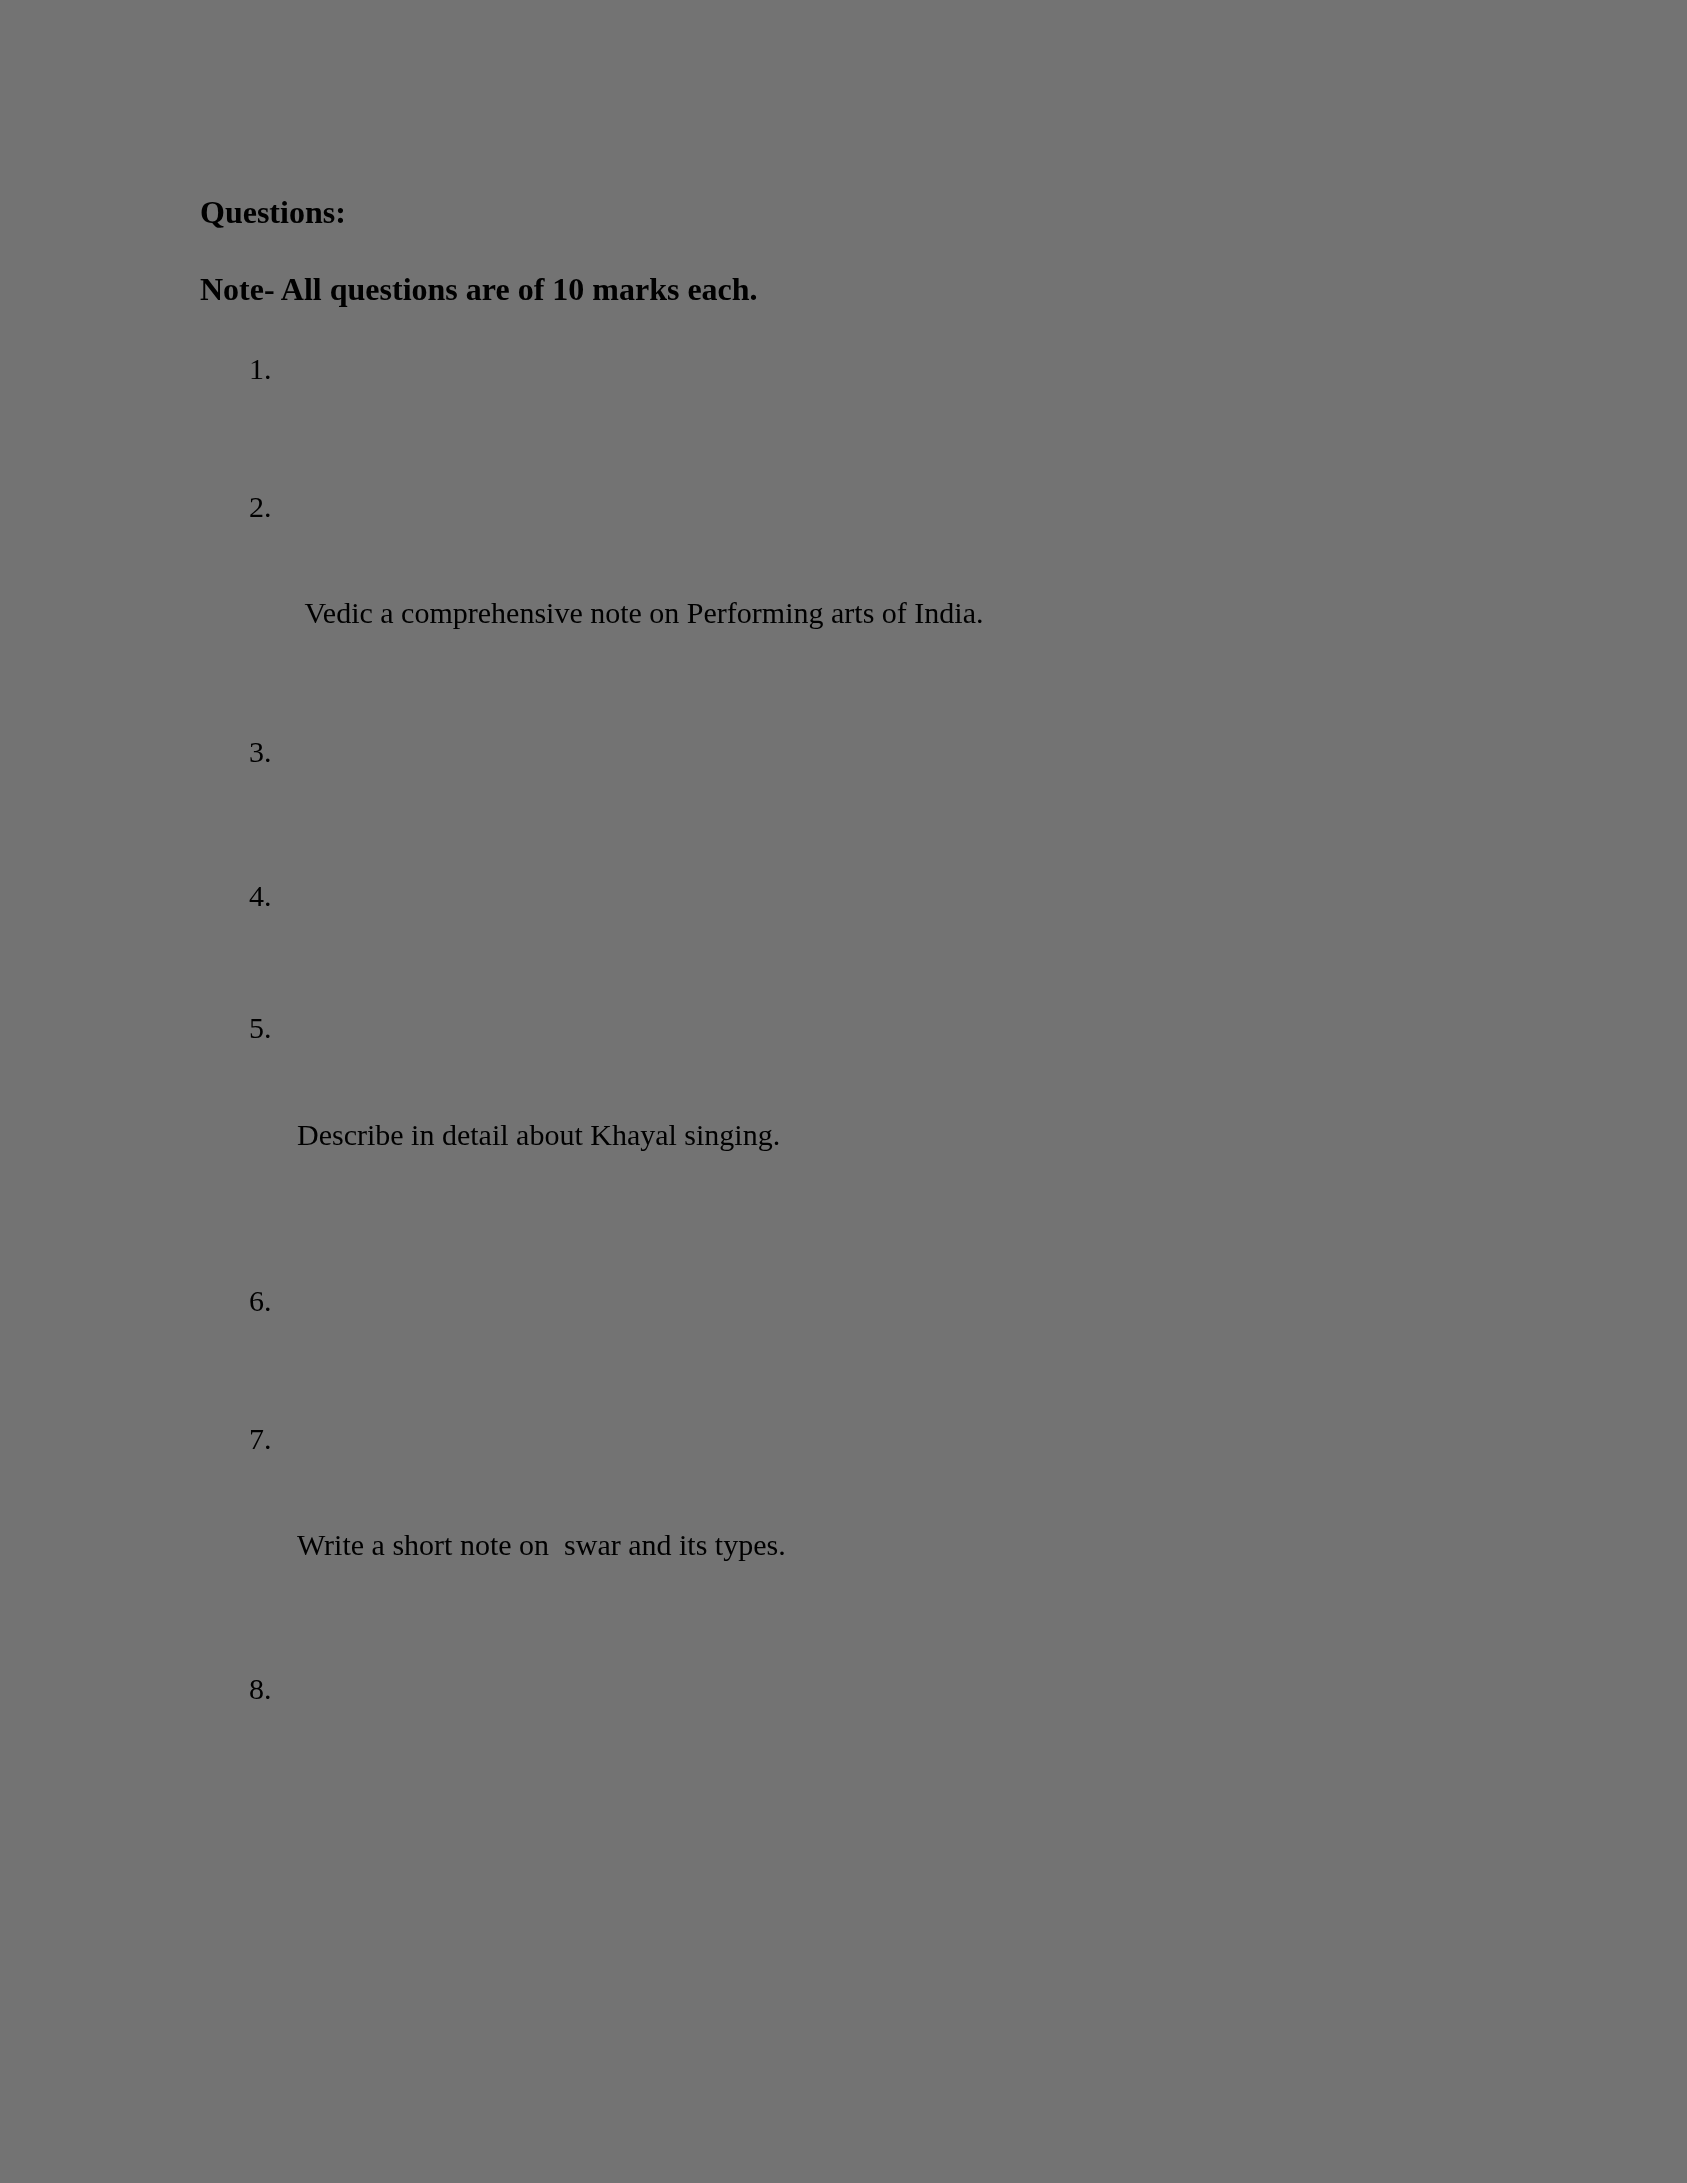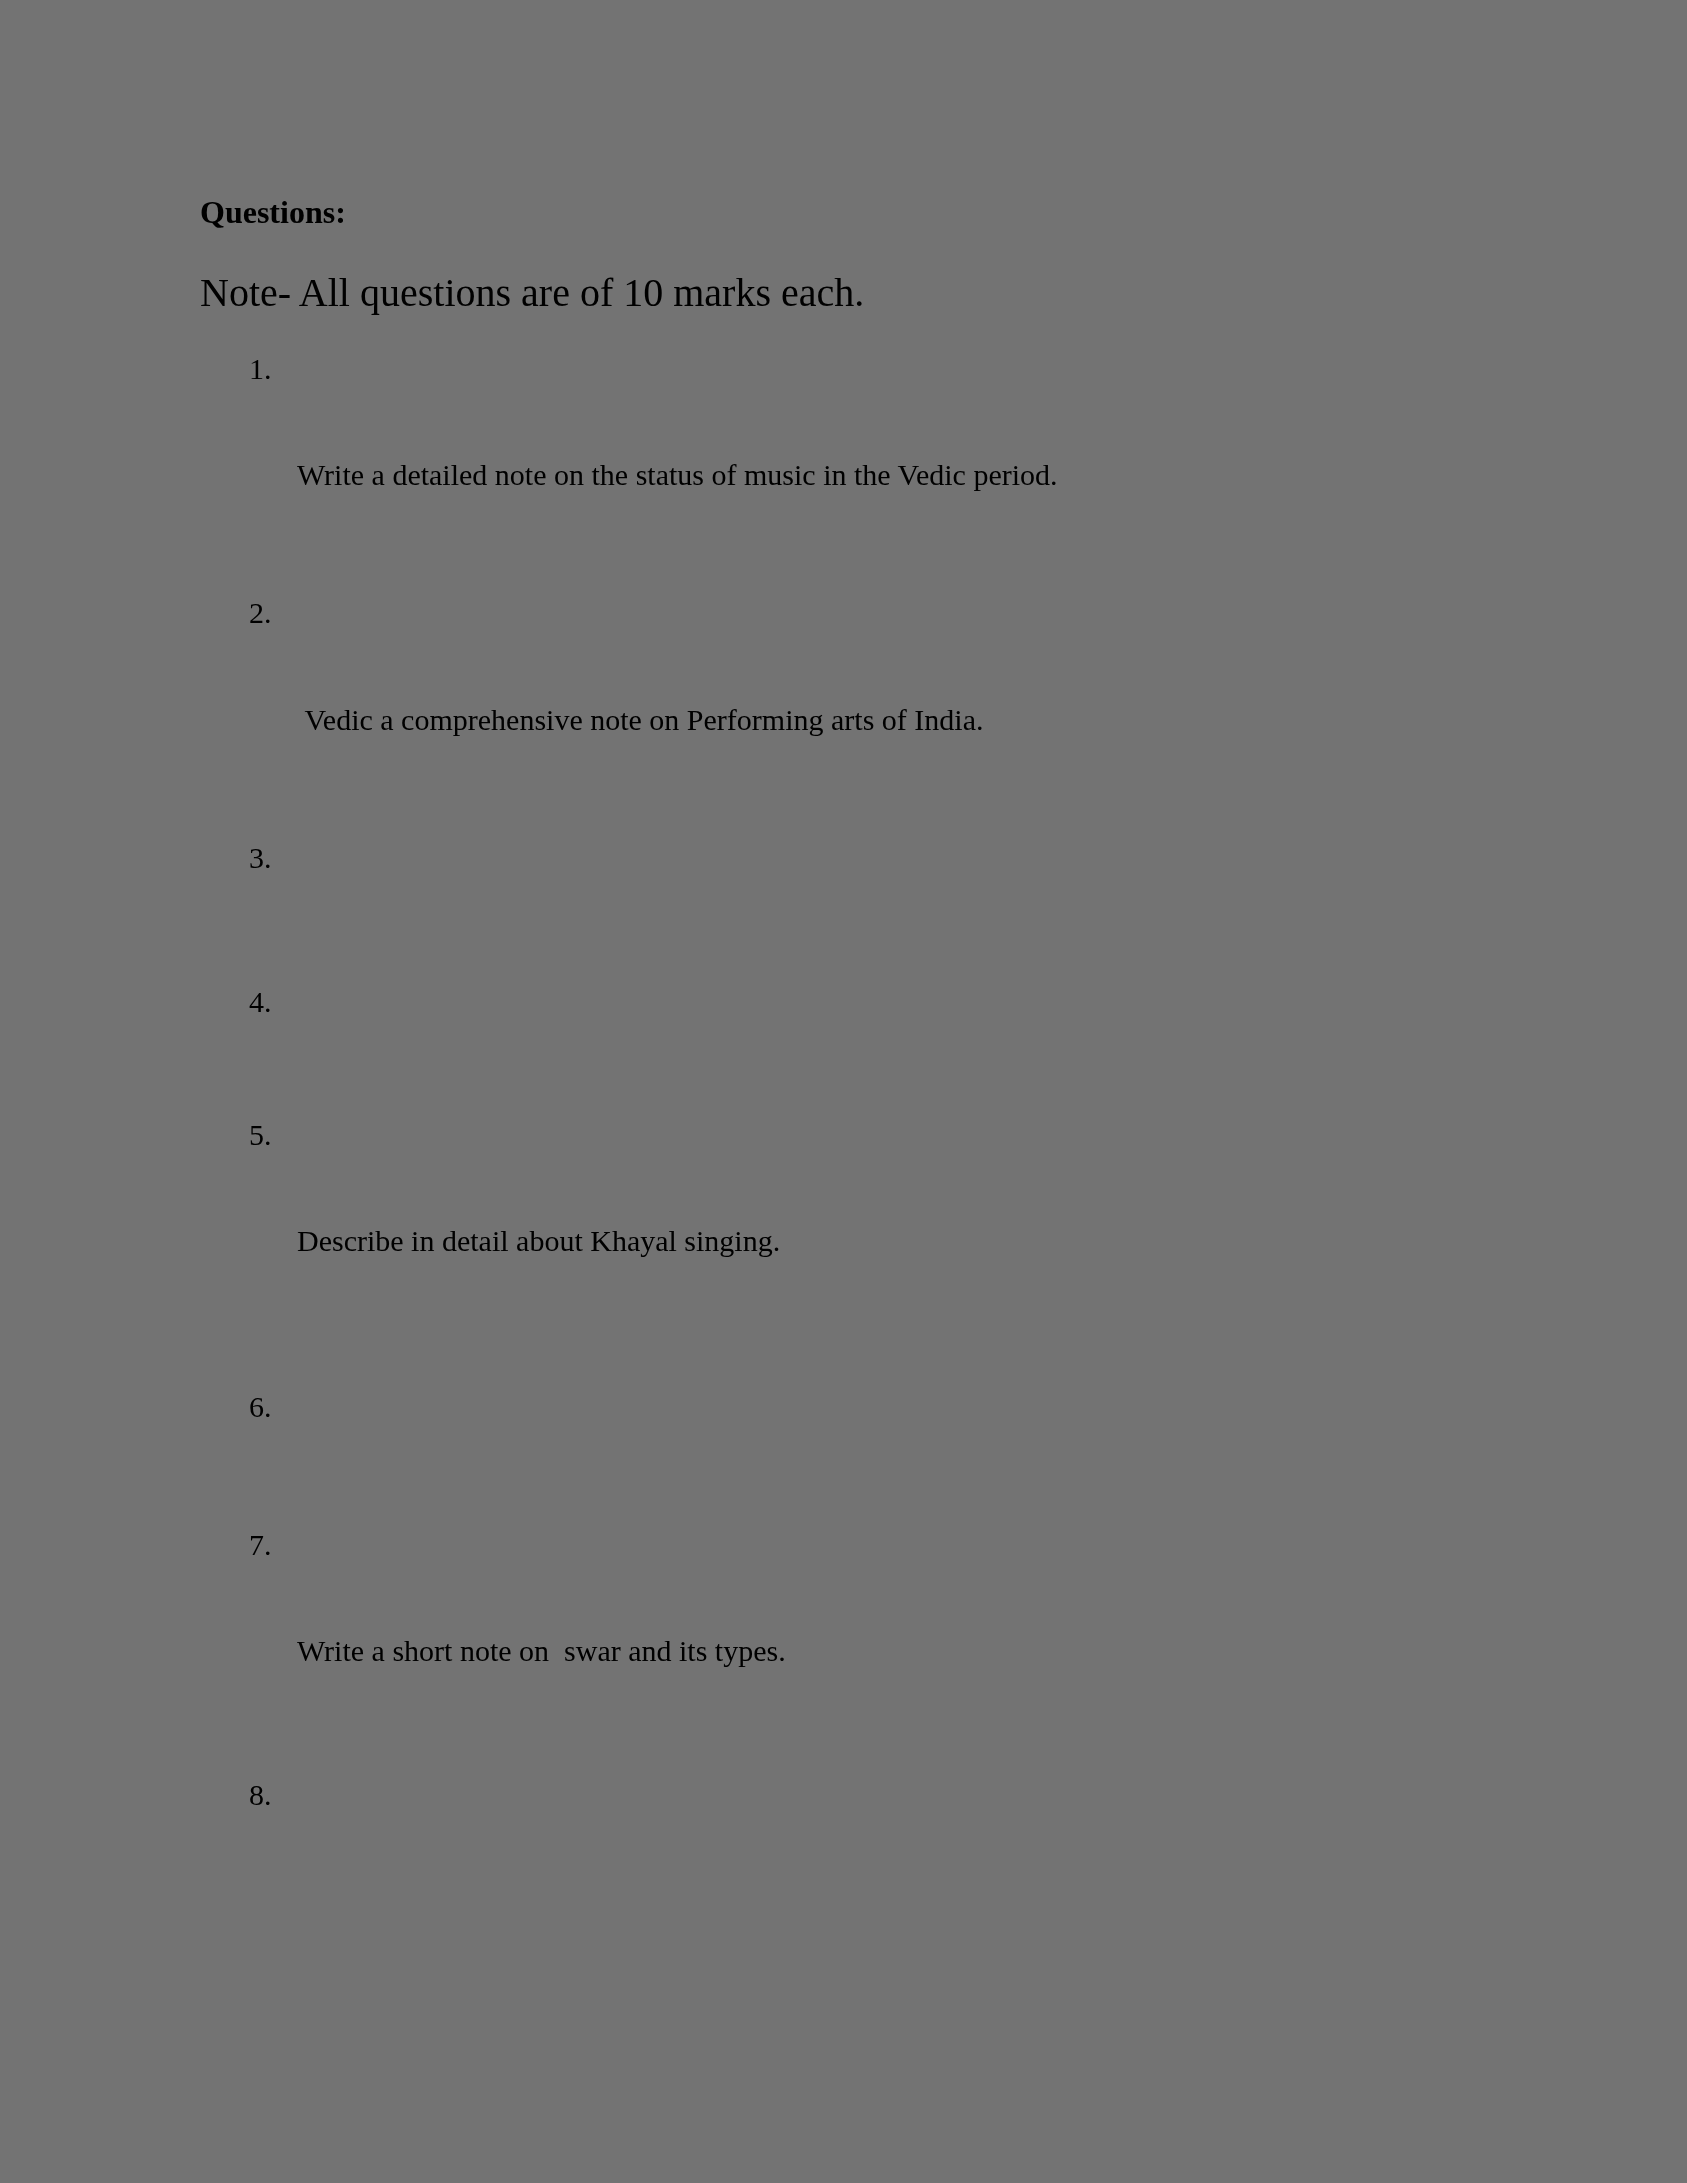--- a/index.html
+++ b/index.html
@@ -26,22 +26,22 @@
     width: 1290px;
   }
   .doc-heading {
     font-size: 32px;
     font-weight: bold;
     line-height: 1.0;
     margin: 0;
     white-space: pre;
   }
   .doc-note {
-    font-size: 40px;
-    font-weight: normal;
+    font-size: 32px;
+    font-weight: bold;
     line-height: 1.0;
     margin: 0;
     padding-top: 45px;
     white-space: pre;
   }
 
   
   .question-list {
     position: absolute;
     left: 200px;
@@ -91,21 +91,20 @@
 
   <div class="heading-block">
     <p class="doc-heading">Questions:</p>
     <p class="doc-note">Note- All questions are of 10 marks each.</p>
   </div>
 
   <ol class="question-list">
 
     <li class="q-item">
       <span class="q-num">1.</span>
-      <span class="q-text">Write a detailed note on the status of music in the Vedic period.</span>
     </li>
 
     <li class="q-item">
       <span class="q-num">2.</span>
       <span class="q-text"> Vedic a comprehensive note on Performing arts of India.</span>
     </li>
 
     <li class="q-item wide">
       <span class="q-num">3.</span>
     </li>

